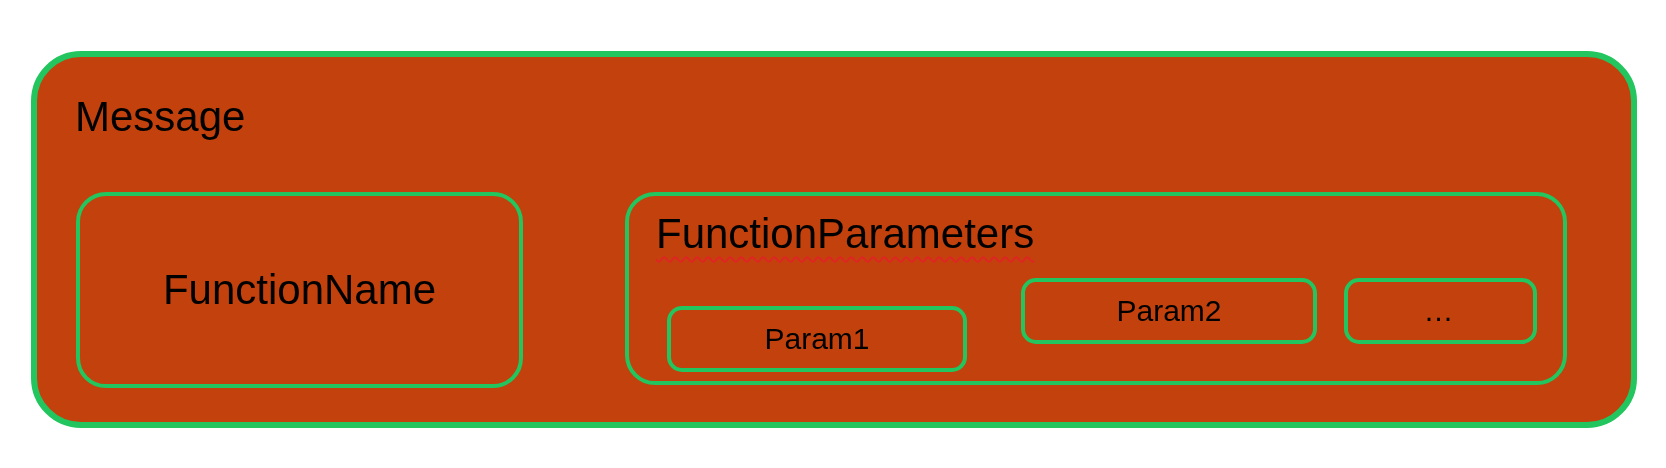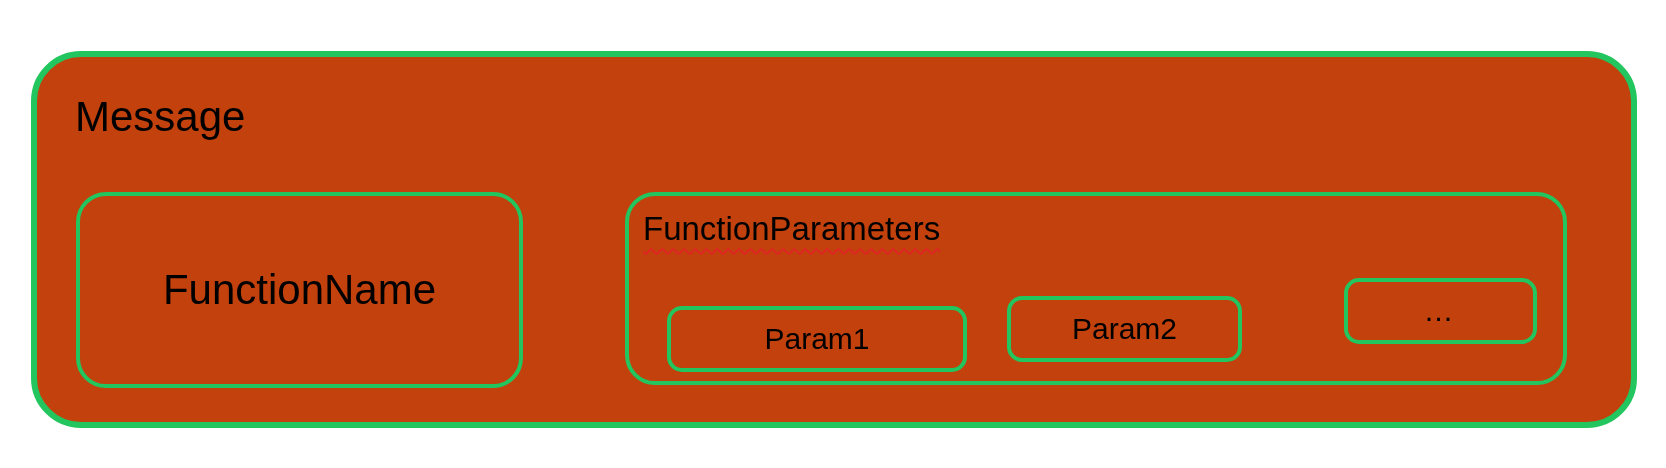--- a/index.html
+++ b/index.html
@@ -60,23 +60,23 @@
   
   .function-parameters-box {
     left: 588px;
     top: 135px;
     width: 942px;
     height: 193px;
     border-radius: 30px;
   }
   .function-parameters-label {
     position: absolute;
-    left: 14px;
+    left: 27px;
     top: 15px;
-    font-size: 33px;
+    font-size: 42px;
     line-height: 1.1;
     white-space: nowrap;
   }
   .squiggle-text {
     text-decoration-line: underline;
     text-decoration-style: wavy;
     text-decoration-color: #e02424;
     text-decoration-thickness: 2px;
     text-underline-offset: 8px;
   }
@@ -84,21 +84,21 @@
   .param-box {
     top: 82px;
     height: 66px;
     border-radius: 15px;
     display: flex;
     align-items: center;
     justify-content: center;
     font-size: 30px;
   }
   .param-1 { left: 38px;  width: 300px; margin-top: 28px; }
-  .param-2 { left: 378px; width: 235px; margin-top: 18px; }
+  .param-2 { left: 392px; width: 296px; }
   .param-more { left: 715px; width: 193px; letter-spacing: 4px; }
   .param-label {
     line-height: 1;
     white-space: nowrap;
   }
 </style>
 </head>
 <body>
 
 <div class="canvas">

